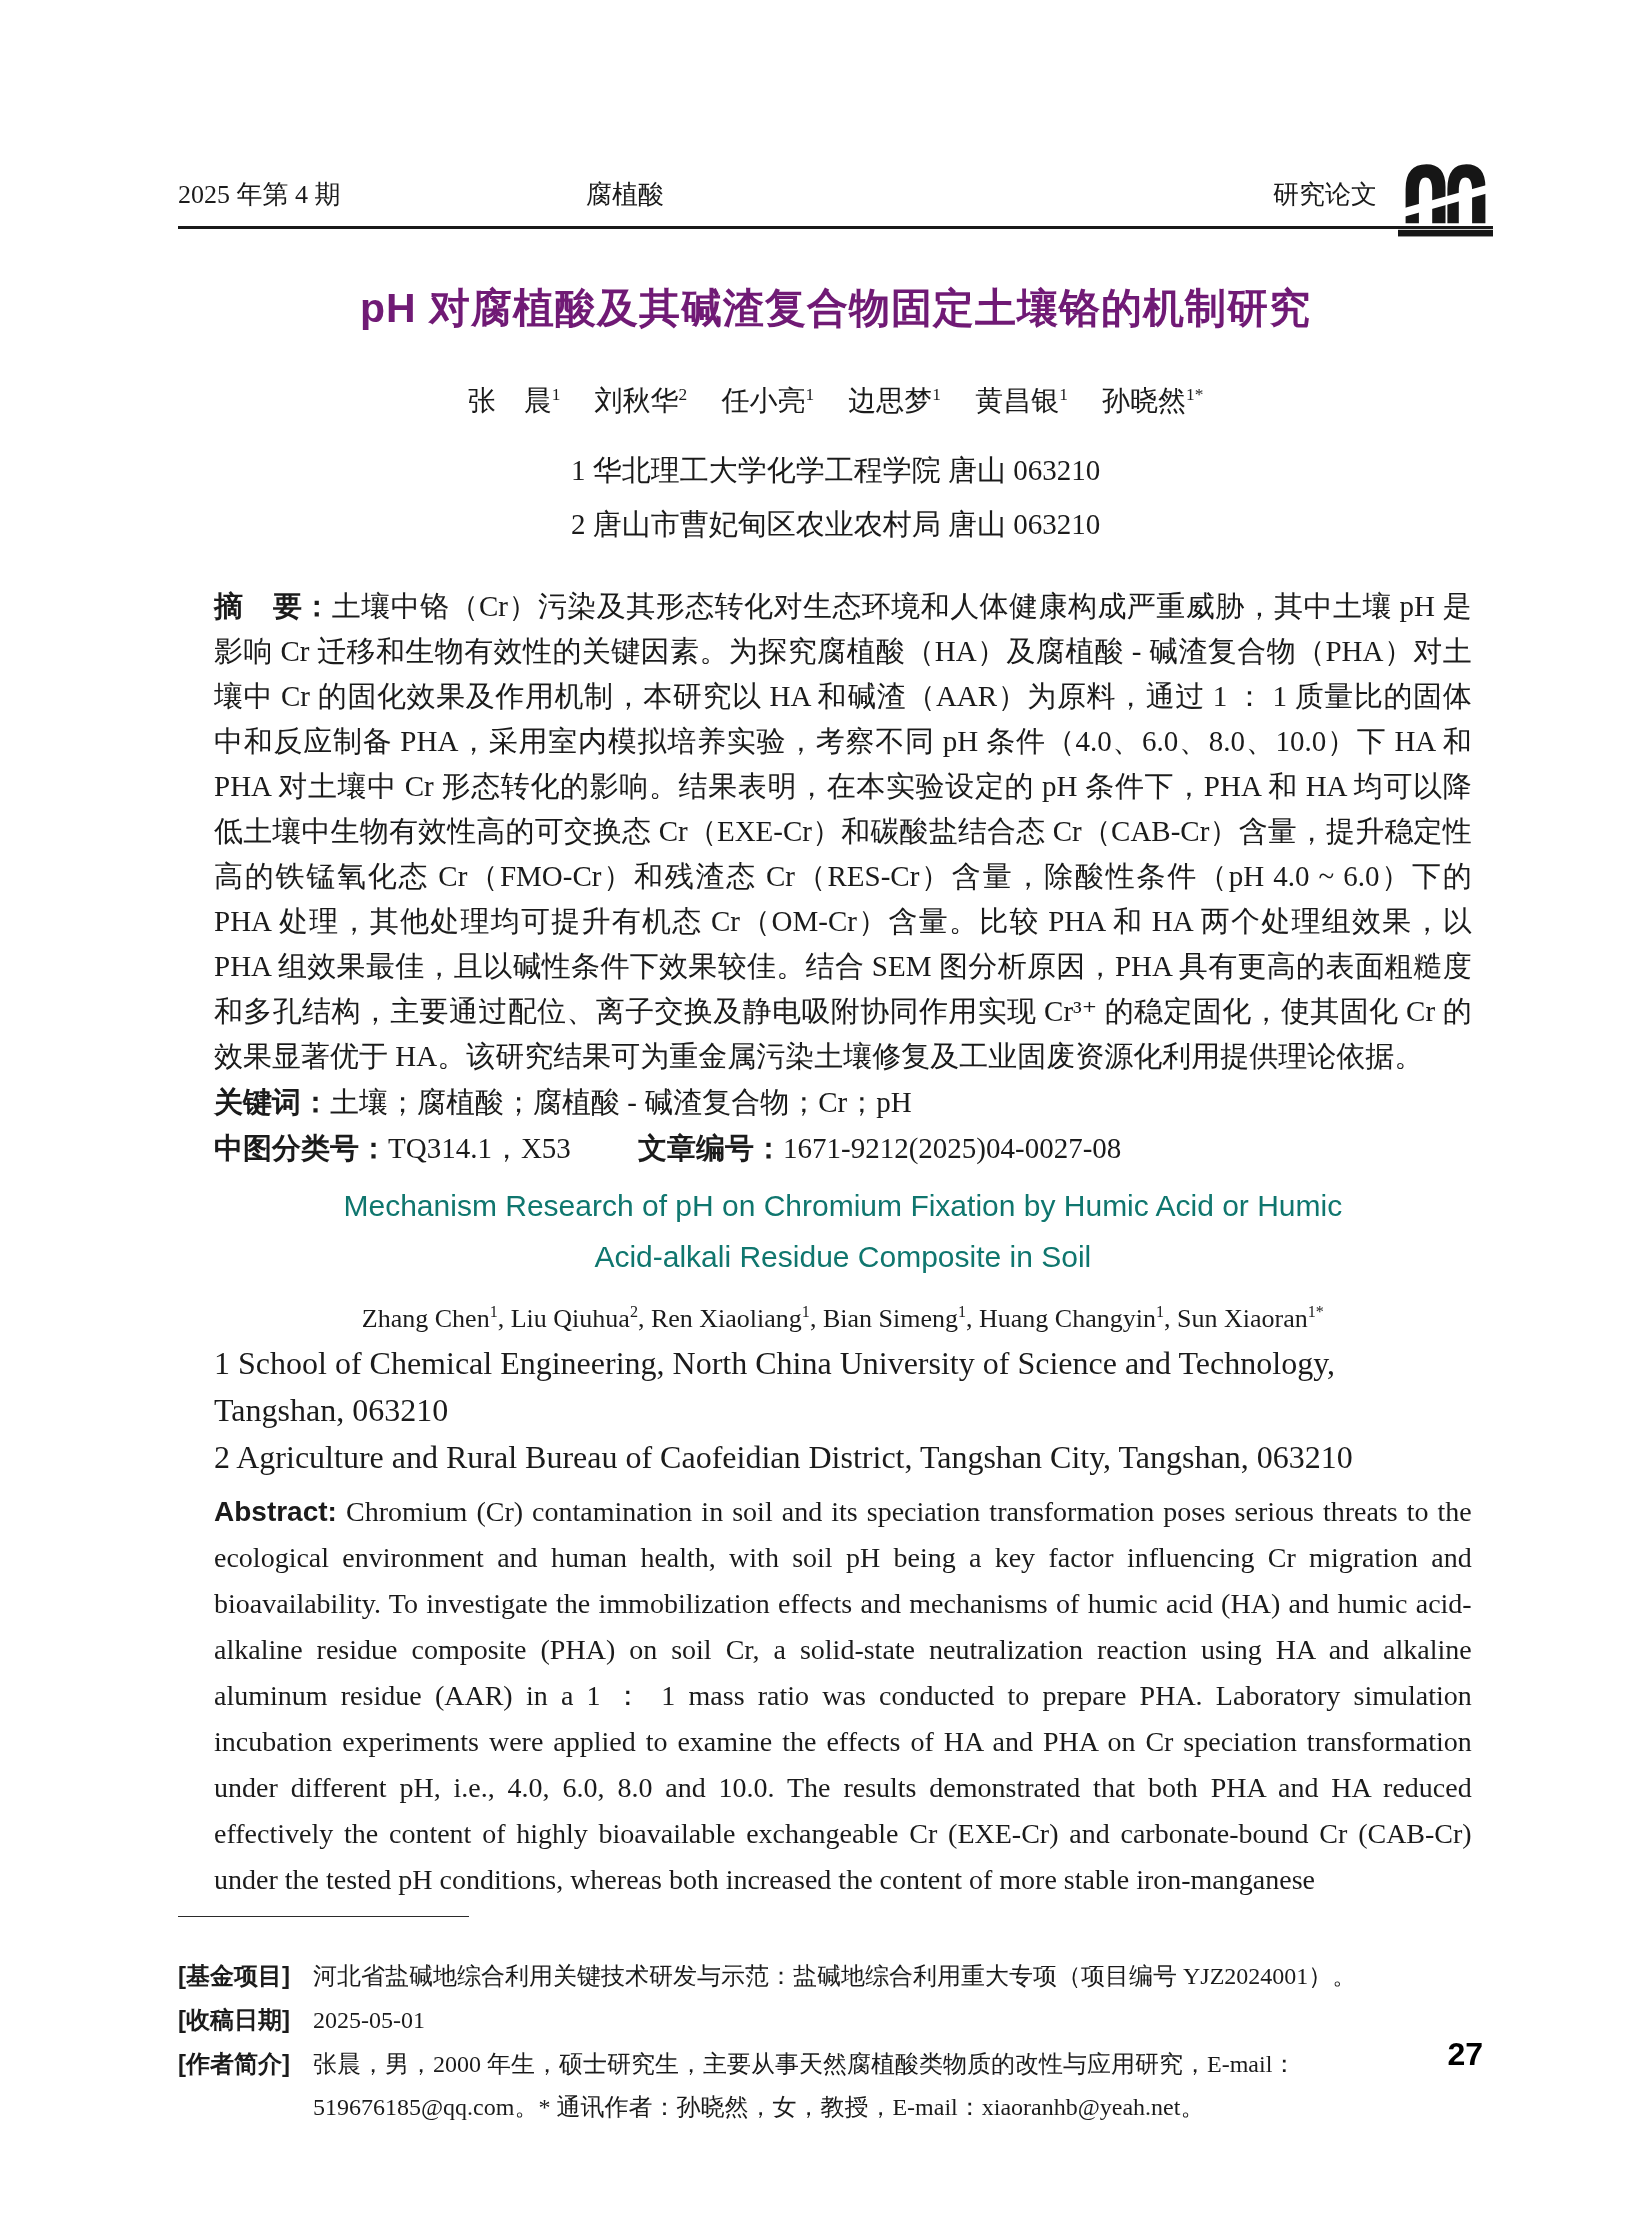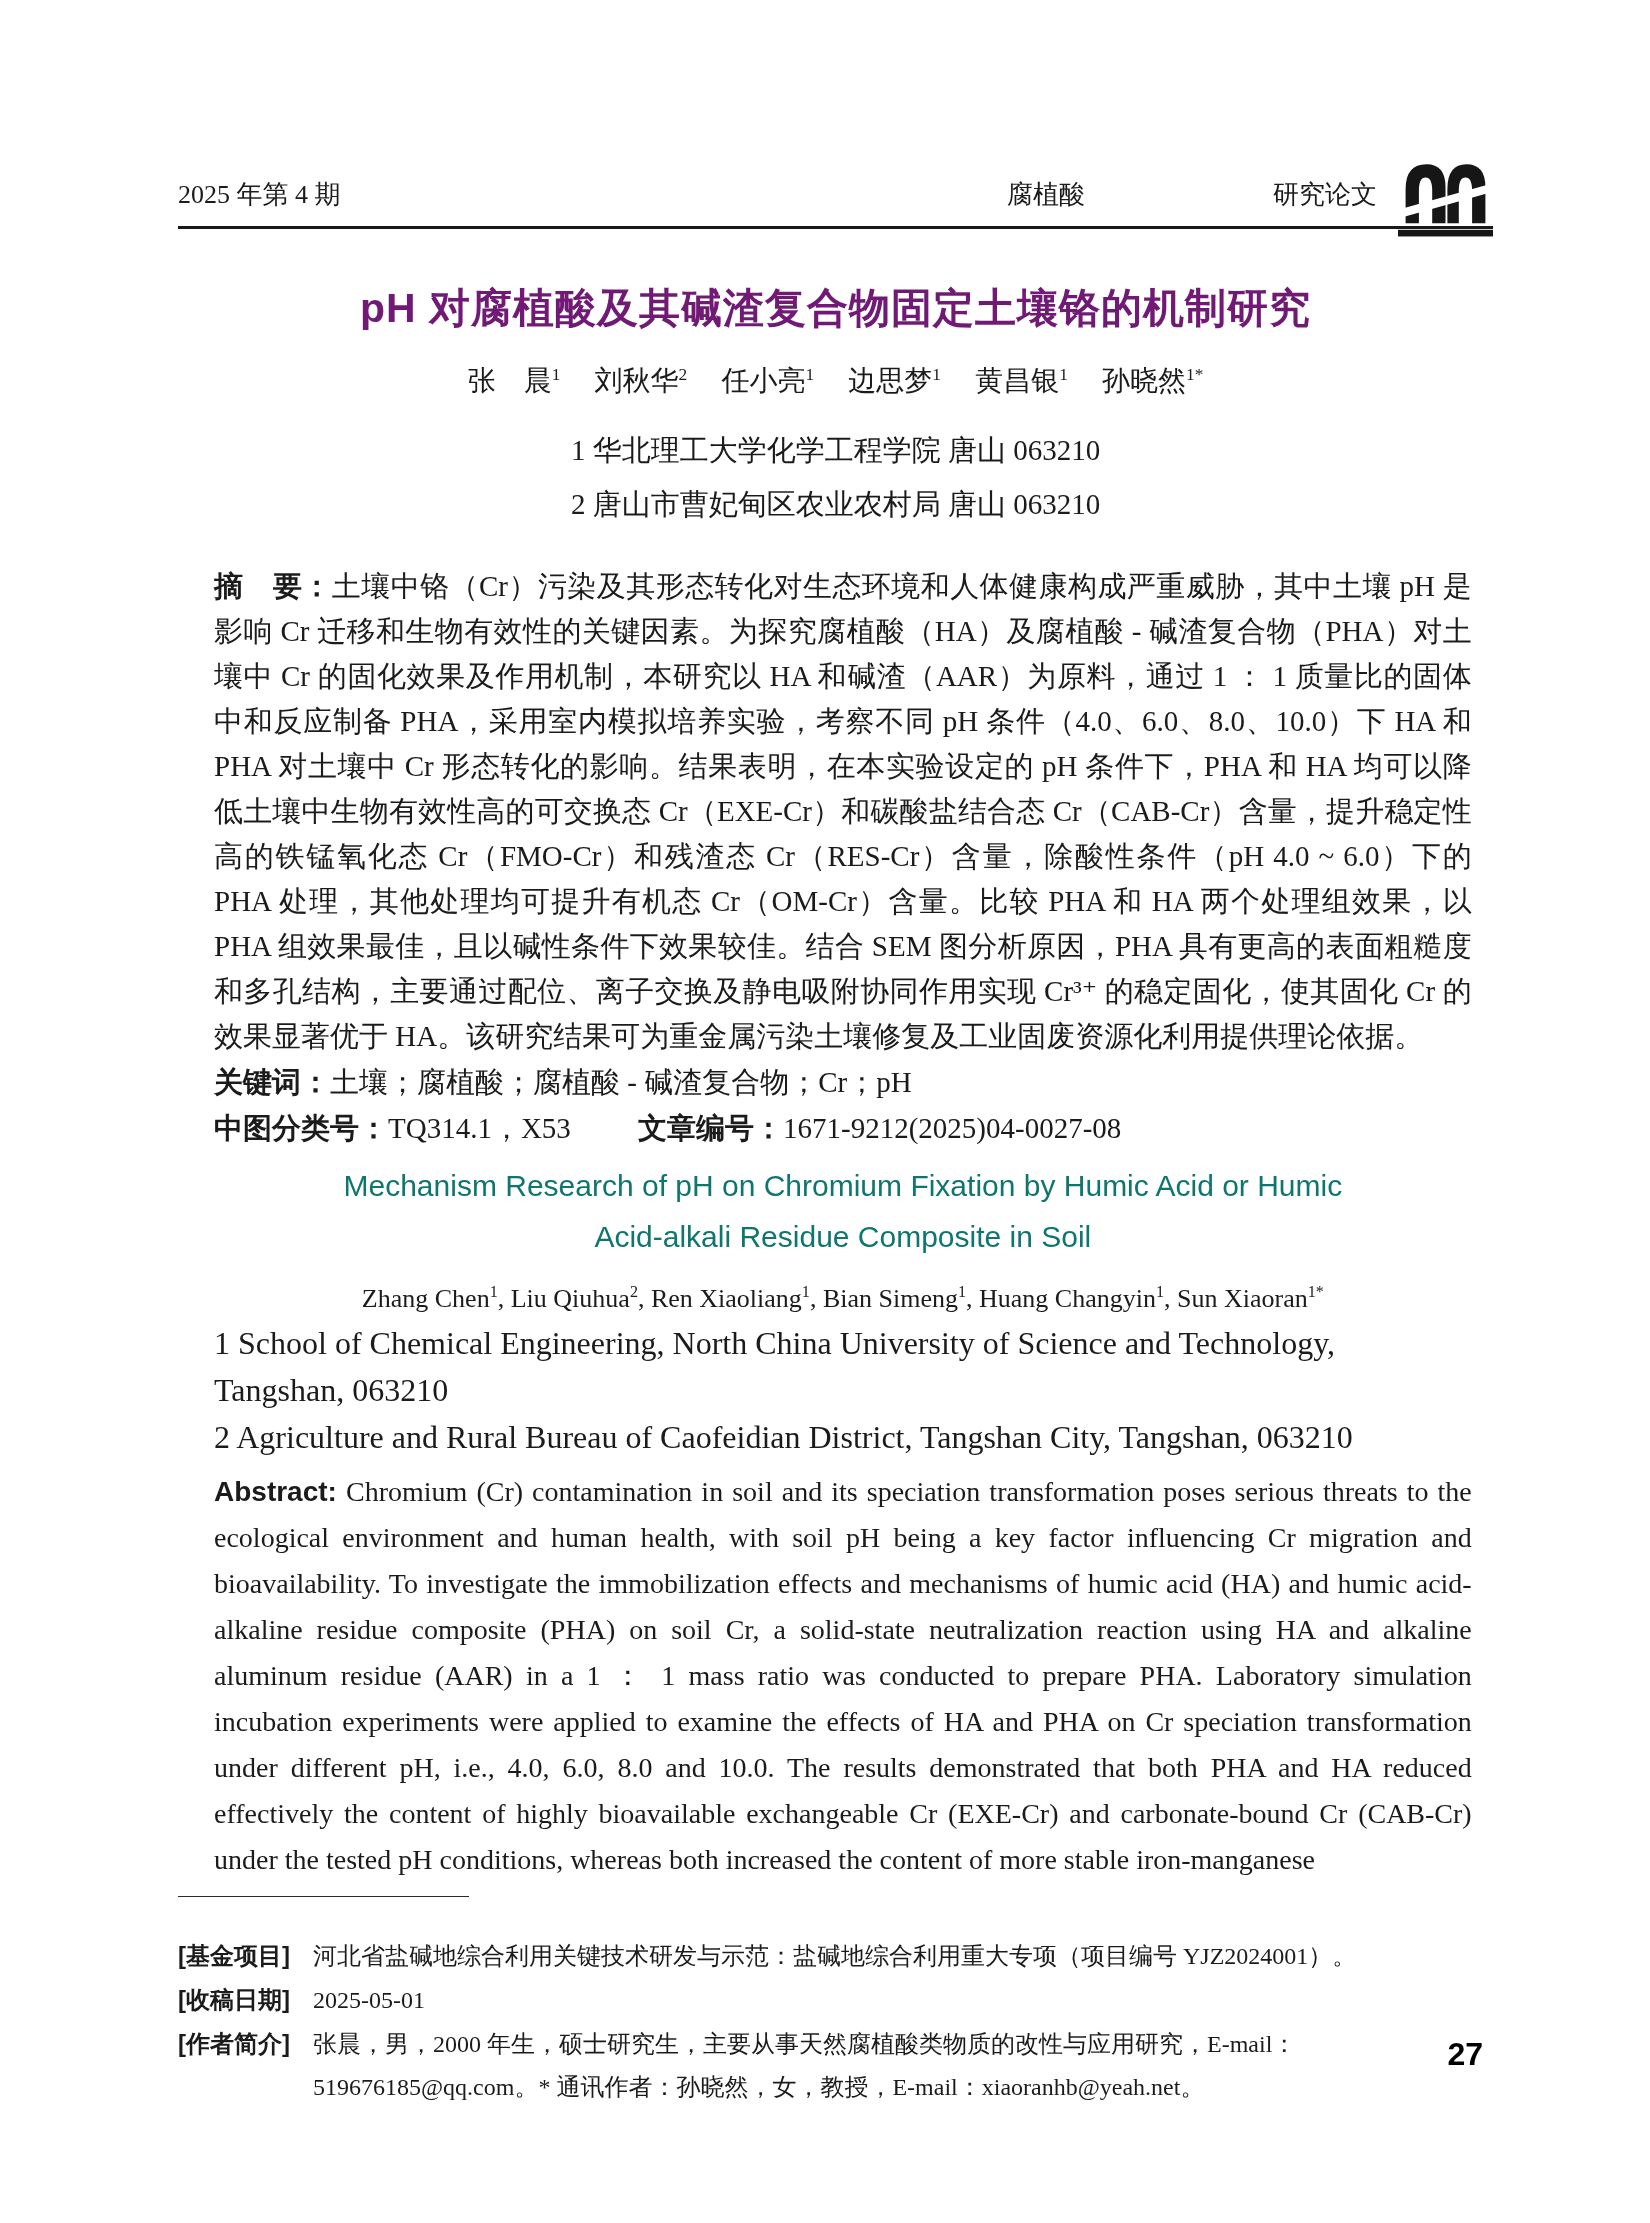--- a/index.html
+++ b/index.html
@@ -18,34 +18,34 @@
   
   .running-head {
     margin-top:146px;
     height:50px;
     position:relative;
     display:flex;
     align-items:flex-end;
     font-size:26px;
   }
   .rh-issue { width:408px; text-align:left; }
-  .rh-journal { flex:1; text-align:right; }
+  .rh-journal { flex:1; text-align:left; }
   .rh-section { width:408px; text-align:right; padding-right:116px; box-sizing:border-box; }
   .rh-logo { position:absolute; right:0; top:-5.8px; width:95px; height:83px; }
   .head-rule { border:none; border-top:3.9px solid #191919; margin:13.6px 0 0 0; }
 
   
   .title-cn {
     margin:52px 0 0 0;
     text-align:center;
     font-size:41px; font-weight:bold; color:#701a75;
     font-family:"Liberation Sans","DejaVu Sans",sans-serif;
     letter-spacing:1px;
   }
-  .authors-cn { margin-top:26px; text-align:center; font-size:28px; }
+  .authors-cn { margin-top:46px; text-align:center; font-size:28px; }
   .authors-cn .cn-author { margin:0 13.6px; }
   sup { font-size:0.62em; }
   .affils-cn { margin-top:23px; text-align:center; font-size:29px; line-height:54px; }
 
   
   .indented { margin:33px 21.3px 0 36px; }
   .abs-cn {
     margin:0; font-size:29px; line-height:45px;
     text-align:justify; text-justify:inter-character;
   }

